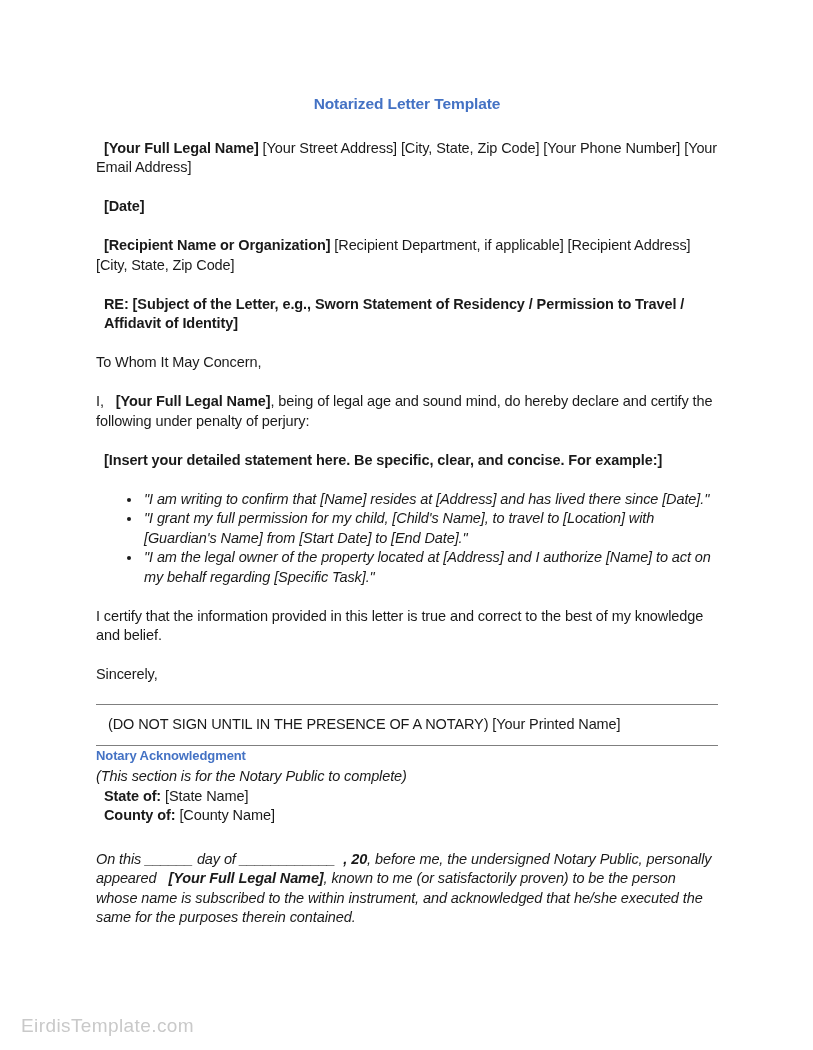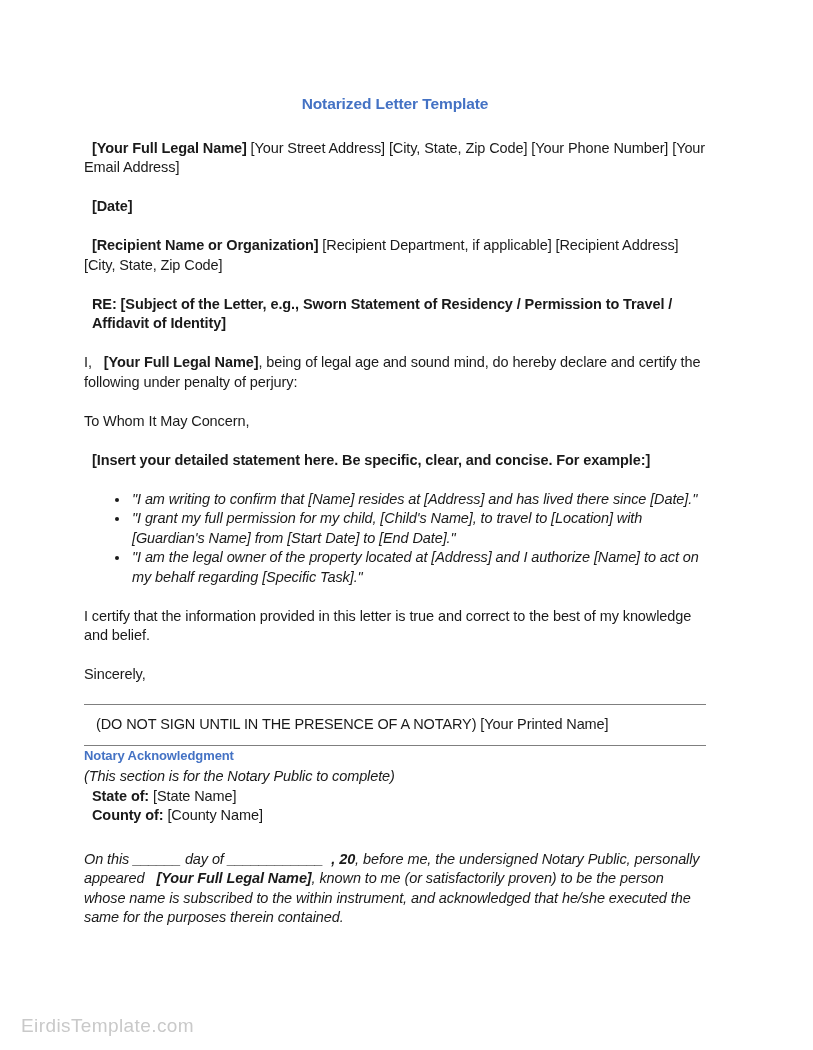--- a/index.html
+++ b/index.html
@@ -10,21 +10,21 @@
       background: #ffffff;
       font-family: "Liberation Sans", sans-serif;
       font-size: 14.5px;
       line-height: 19.5px;
       color: #1a1a1a;
       letter-spacing: -0.1px;
       overflow: hidden;
     }
     .content {
       position: absolute;
-      left: 84px;
+      left: 96px;
       top: 94px;
       width: 622px;
     }
     .title {
       text-align: center;
       color: #4472C4;
       font-weight: bold;
       font-size: 15.5px;
       margin: 0 0 25px 0;
     }
@@ -77,23 +77,23 @@
     <h1 class="title">Notarized Letter Template</h1>
 
     <p><span class="b">[Your Full Legal Name]</span><span> [Your Street Address] [City, State, Zip Code] [Your Phone Number] [Your Email Address]</span></p>
 
     <p class="b">[Date]</p>
 
     <p><span class="b">[Recipient Name or Organization]</span><span> [Recipient Department, if applicable] [Recipient Address] [City, State, Zip Code]</span></p>
 
     <p class="b">RE: [Subject of the Letter, e.g., Sworn Statement of Residency / Permission to Travel / Affidavit of Identity]</p>
 
+    <p>To Whom It May Concern,</p>
+
     <p><span>I, </span><span class="b">[Your Full Legal Name]</span><span>, being of legal age and sound mind, do hereby declare and certify the following under penalty of perjury:</span></p>
-
-    <p>To Whom It May Concern,</p>
 
     <p class="b">[Insert your detailed statement here. Be specific, clear, and concise. For example:]</p>
 
     <ul class="examples">
       <li><span>"I am writing to confirm that [Name] resides at [Address] and has lived there since [Date]."</span></li>
       <li><span>"I grant my full permission for my child, [Child's Name], to travel to [Location] with [Guardian's Name] from [Start Date] to [End Date]."</span></li>
       <li><span>"I am the legal owner of the property located at [Address] and I authorize [Name] to act on my behalf regarding [Specific Task]."</span></li>
     </ul>
 
     <p>I certify that the information provided in this letter is true and correct to the best of my knowledge and belief.</p>

